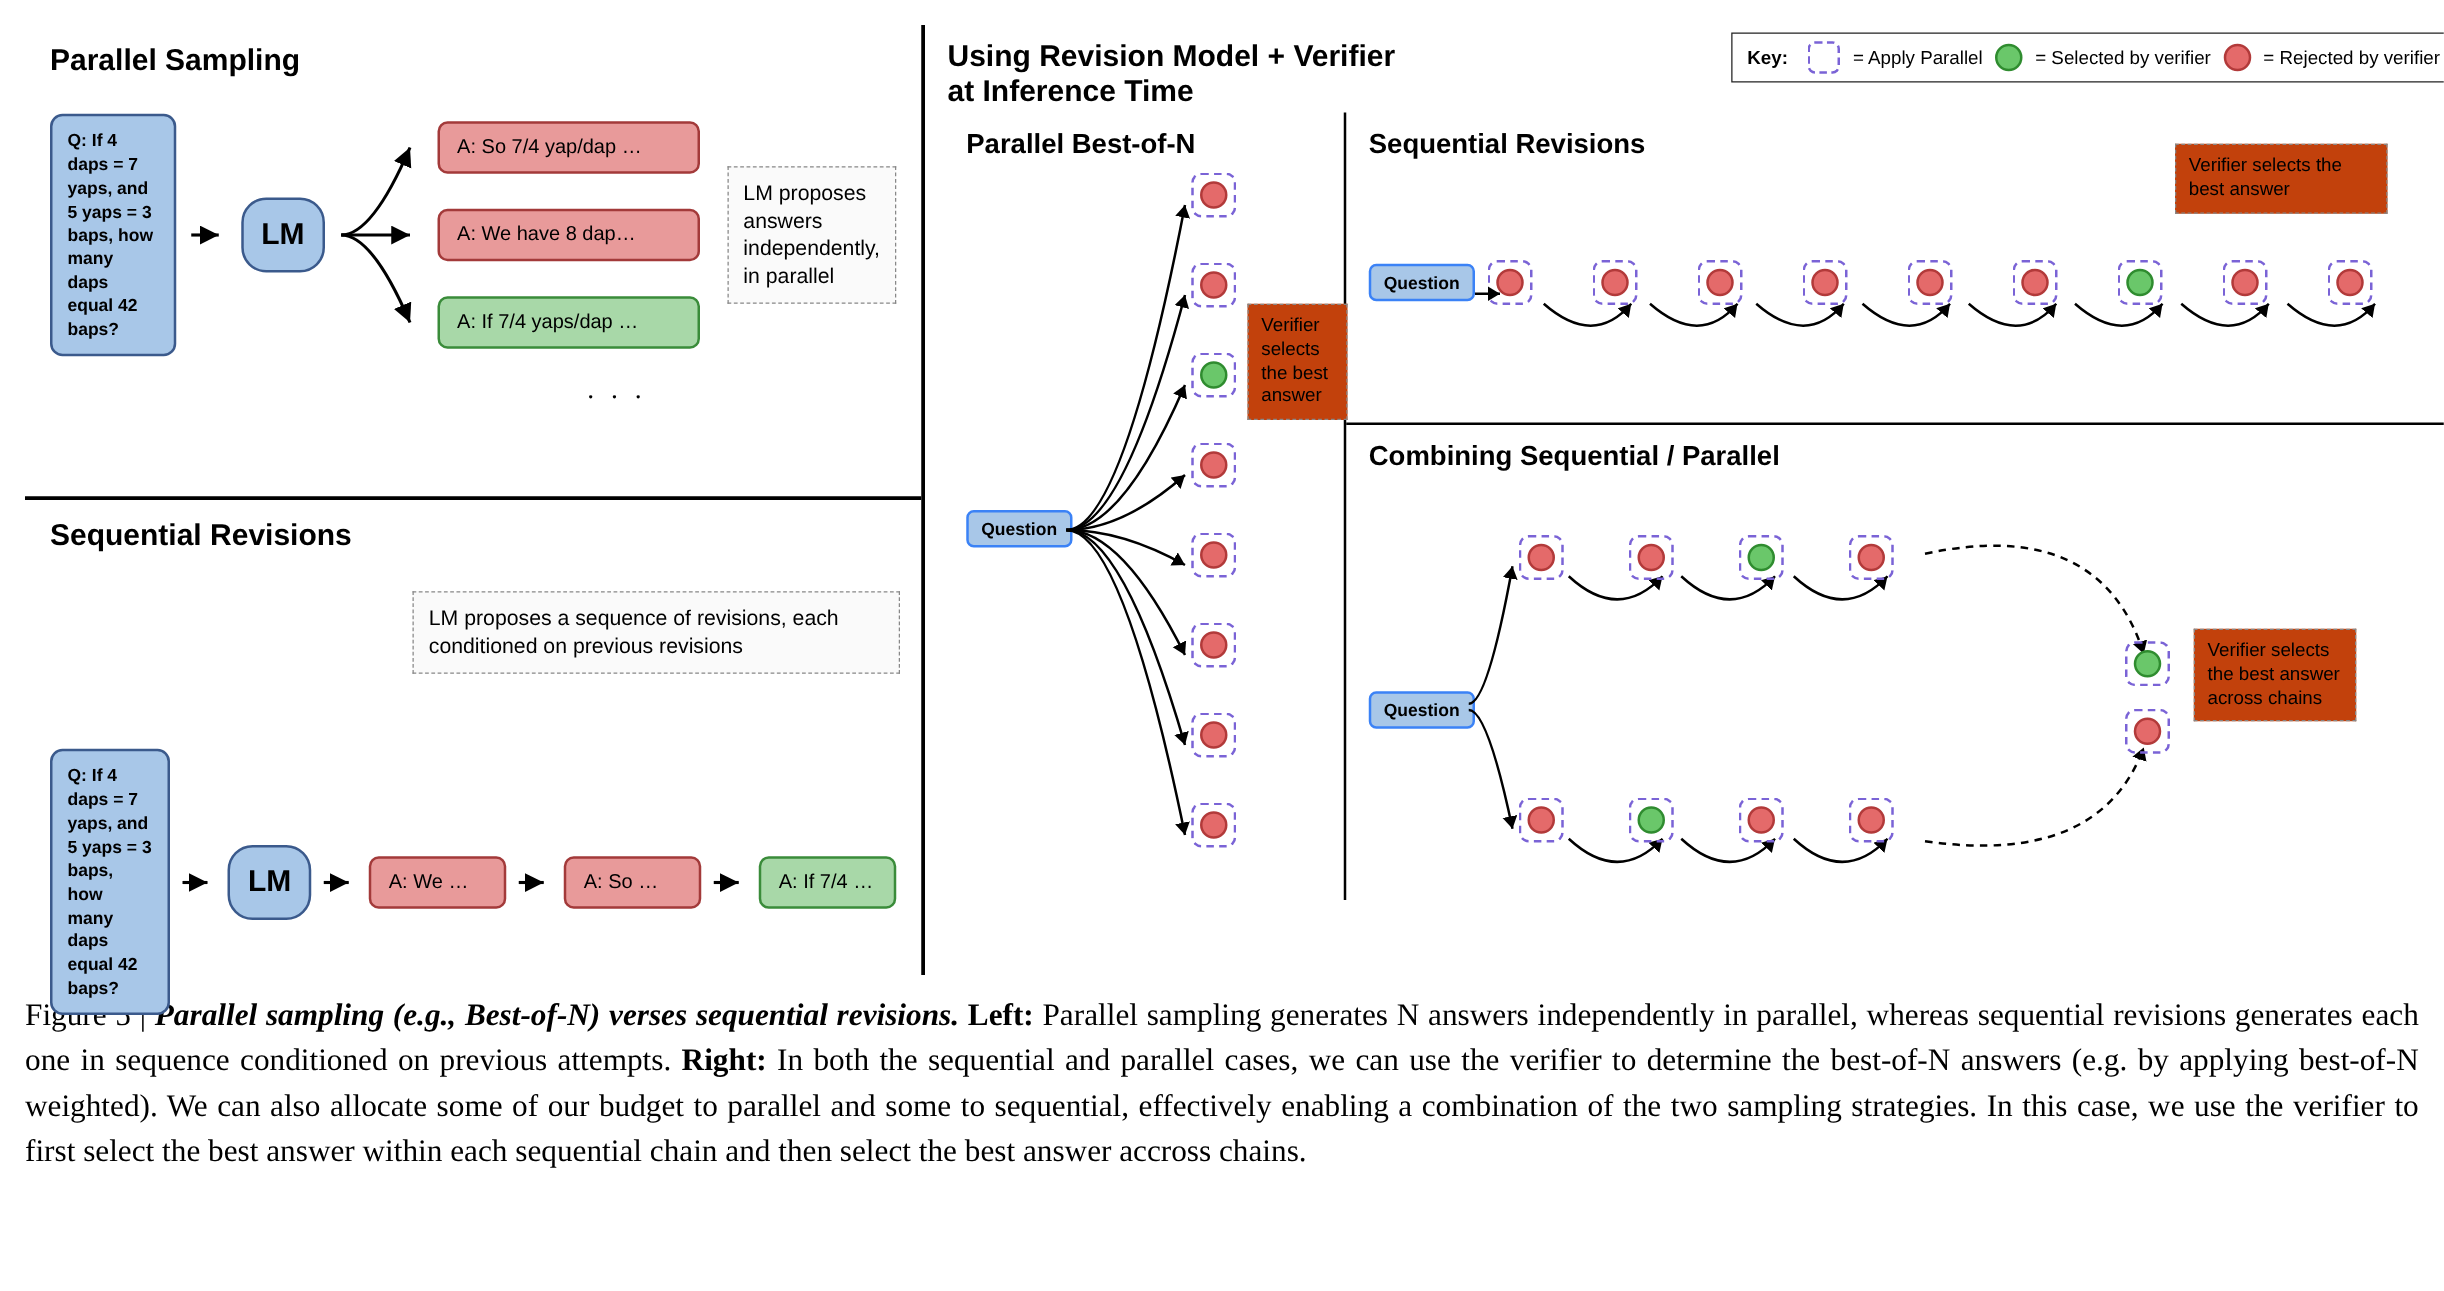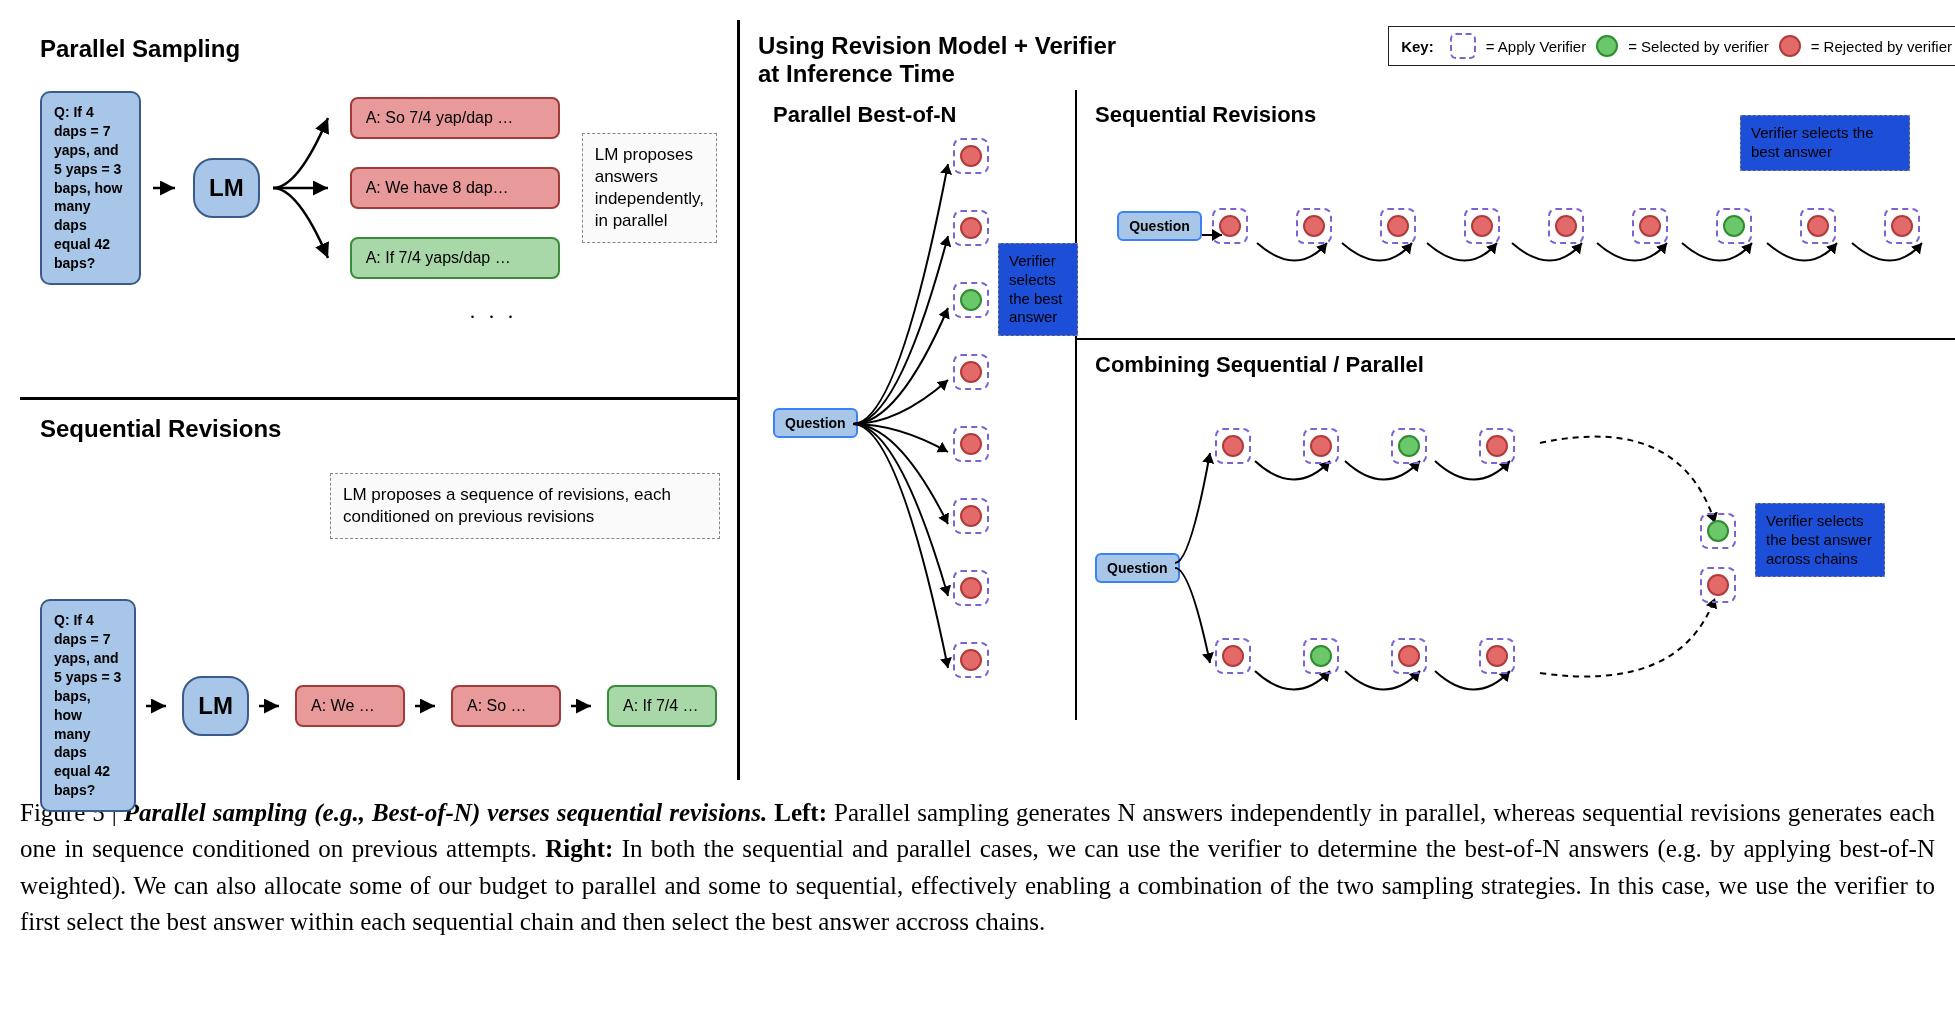--- a/index.html
+++ b/index.html
@@ -15,40 +15,40 @@
   .sub-title { font-family: Arial, Helvetica, sans-serif; font-weight: 700; font-size: 22px; }
 
   .q-box { background: #a8c7e8; border: 2px solid #3b5a8c; border-radius: 10px; padding: 10px 12px; width: 150px; font-family: Arial, sans-serif; font-weight: 700; font-size: 14px; line-height: 1.35; }
   .q-box-small { background: #a8c7e8; border: 2px solid #3b82f6; border-radius: 6px; padding: 5px 10px; font-family: Arial, sans-serif; font-weight: 700; font-size: 14px; }
   .lm-box { background: #a8c7e8; border: 2px solid #3b5a8c; border-radius: 20px; padding: 14px 14px; font-family: Arial, sans-serif; font-weight: 700; font-size: 24px; }
   .a-box { border: 2px solid; border-radius: 8px; padding: 10px 14px; font-family: Arial, sans-serif; font-size: 16px; min-width: 210px; text-align: left; }
   .a-red { background: #e89a9a; border-color: #a33a3a; }
   .a-green { background: #a8d8a8; border-color: #3a8c3a; }
   .note-box { border: 1.5px dashed #888; padding: 10px 12px; font-family: Arial, sans-serif; font-size: 17px; line-height: 1.3; background: #fafafa; }
 
-  .row { display: flex; align-items: center; gap: 14px; justify-content: center; }
+  .row { display: flex; align-items: center; gap: 14px; }
   .col { display: flex; flex-direction: column; gap: 14px; }
 
   .arrow-svg { overflow: visible; }
   .dots { font-size: 22px; letter-spacing: 4px; }
 
   .key-box { position: absolute; top: 6px; right: 10px; border: 1.5px solid #222; padding: 6px 12px; font-family: Arial, sans-serif; font-size: 15px; display: flex; align-items: center; gap: 10px; background: #fff; }
   .key-title { font-weight: 700; margin-right: 6px; }
   .dashed-sq { width: 26px; height: 26px; border: 2px dashed #7a63d6; border-radius: 6px; display: inline-block; }
   .dot { width: 22px; height: 22px; border-radius: 50%; display: inline-block; }
   .dot-red { background: #e46a6a; border: 2px solid #b23a3a; }
   .dot-green { background: #6ac76a; border: 2px solid #2f8c2f; }
   .dashed-wrapper { border: 2px dashed #7a63d6; border-radius: 8px; padding: 5px; display: inline-flex; align-items: center; justify-content: center; }
 
   .right-inner { display: grid; grid-template-columns: 320px 1fr; gap: 0; margin-top: 60px; }
   .right-title { font-family: Arial, sans-serif; font-weight: 700; font-size: 24px; position: absolute; top: 12px; left: 18px; }
   .r-right-col { border-left: 2px solid #000; }
   .r-top { border-bottom: 2px solid #000; }
   .inner-panel { padding: 12px 18px; position: relative; }
-  .verifier-note { border: 1.5px dashed #888; padding: 8px 10px; font-family: Arial, sans-serif; font-size: 15px; line-height: 1.25; background: #1d4ed8; }
+  .verifier-note { border: 1.5px dashed #888; padding: 8px 10px; font-family: Arial, sans-serif; font-size: 15px; line-height: 1.25; background: #c2410c; }
 
   .caption { font-family: 'Palatino Linotype', Palatino, Georgia, serif; font-size: 25px; line-height: 1.45; margin-top: 15px; text-align: justify; }
   .caption .fignum { font-weight: 400; }
   .caption .bold { font-weight: 700; }
   .caption .title-em { font-style: italic; font-weight: 700; }
 </style>
 </head>
 <body>
 
 <div class="figure-wrap">
@@ -112,21 +112,21 @@
           <div class="a-box a-green" style="min-width:110px">A: If 7/4 …</div>
         </div>
       </div>
     </div>
 
     <div class="right-col panel">
       <div class="right-title" style="width:360px;">Using Revision Model + Verifier at Inference Time</div>
       <div class="key-box">
         <span class="key-title">Key:</span>
         <span class="dashed-sq"></span>
-        <span>= Apply Verifier</span>
+        <span>= Apply Parallel</span>
         <span class="dot dot-green"></span>
         <span>= Selected by verifier</span>
         <span class="dot dot-red"></span>
         <span>= Rejected by verifier</span>
       </div>
 
       <div class="right-inner">
 
         <div class="inner-panel" style="grid-row: span 2;">
           <div class="sub-title">Parallel Best-of-N</div>

